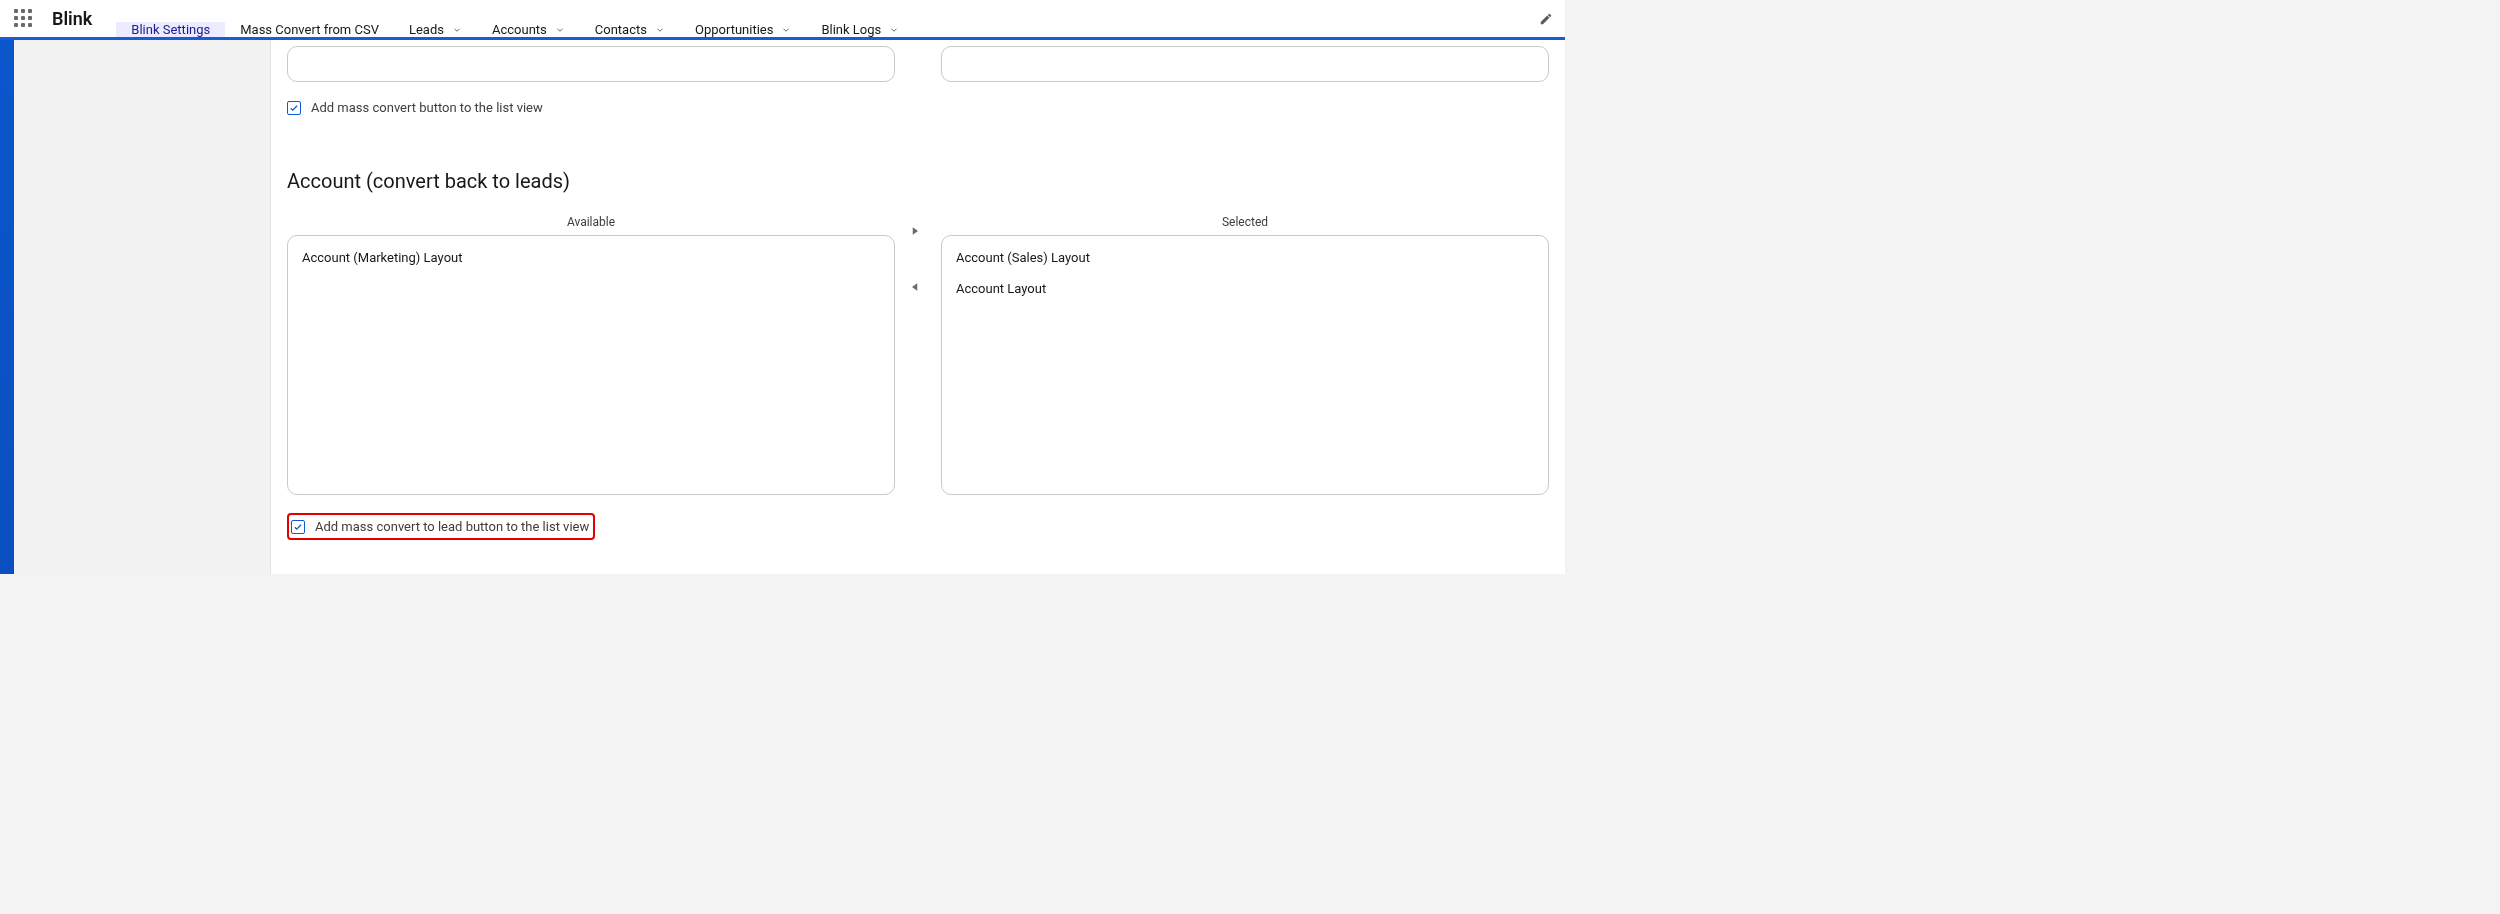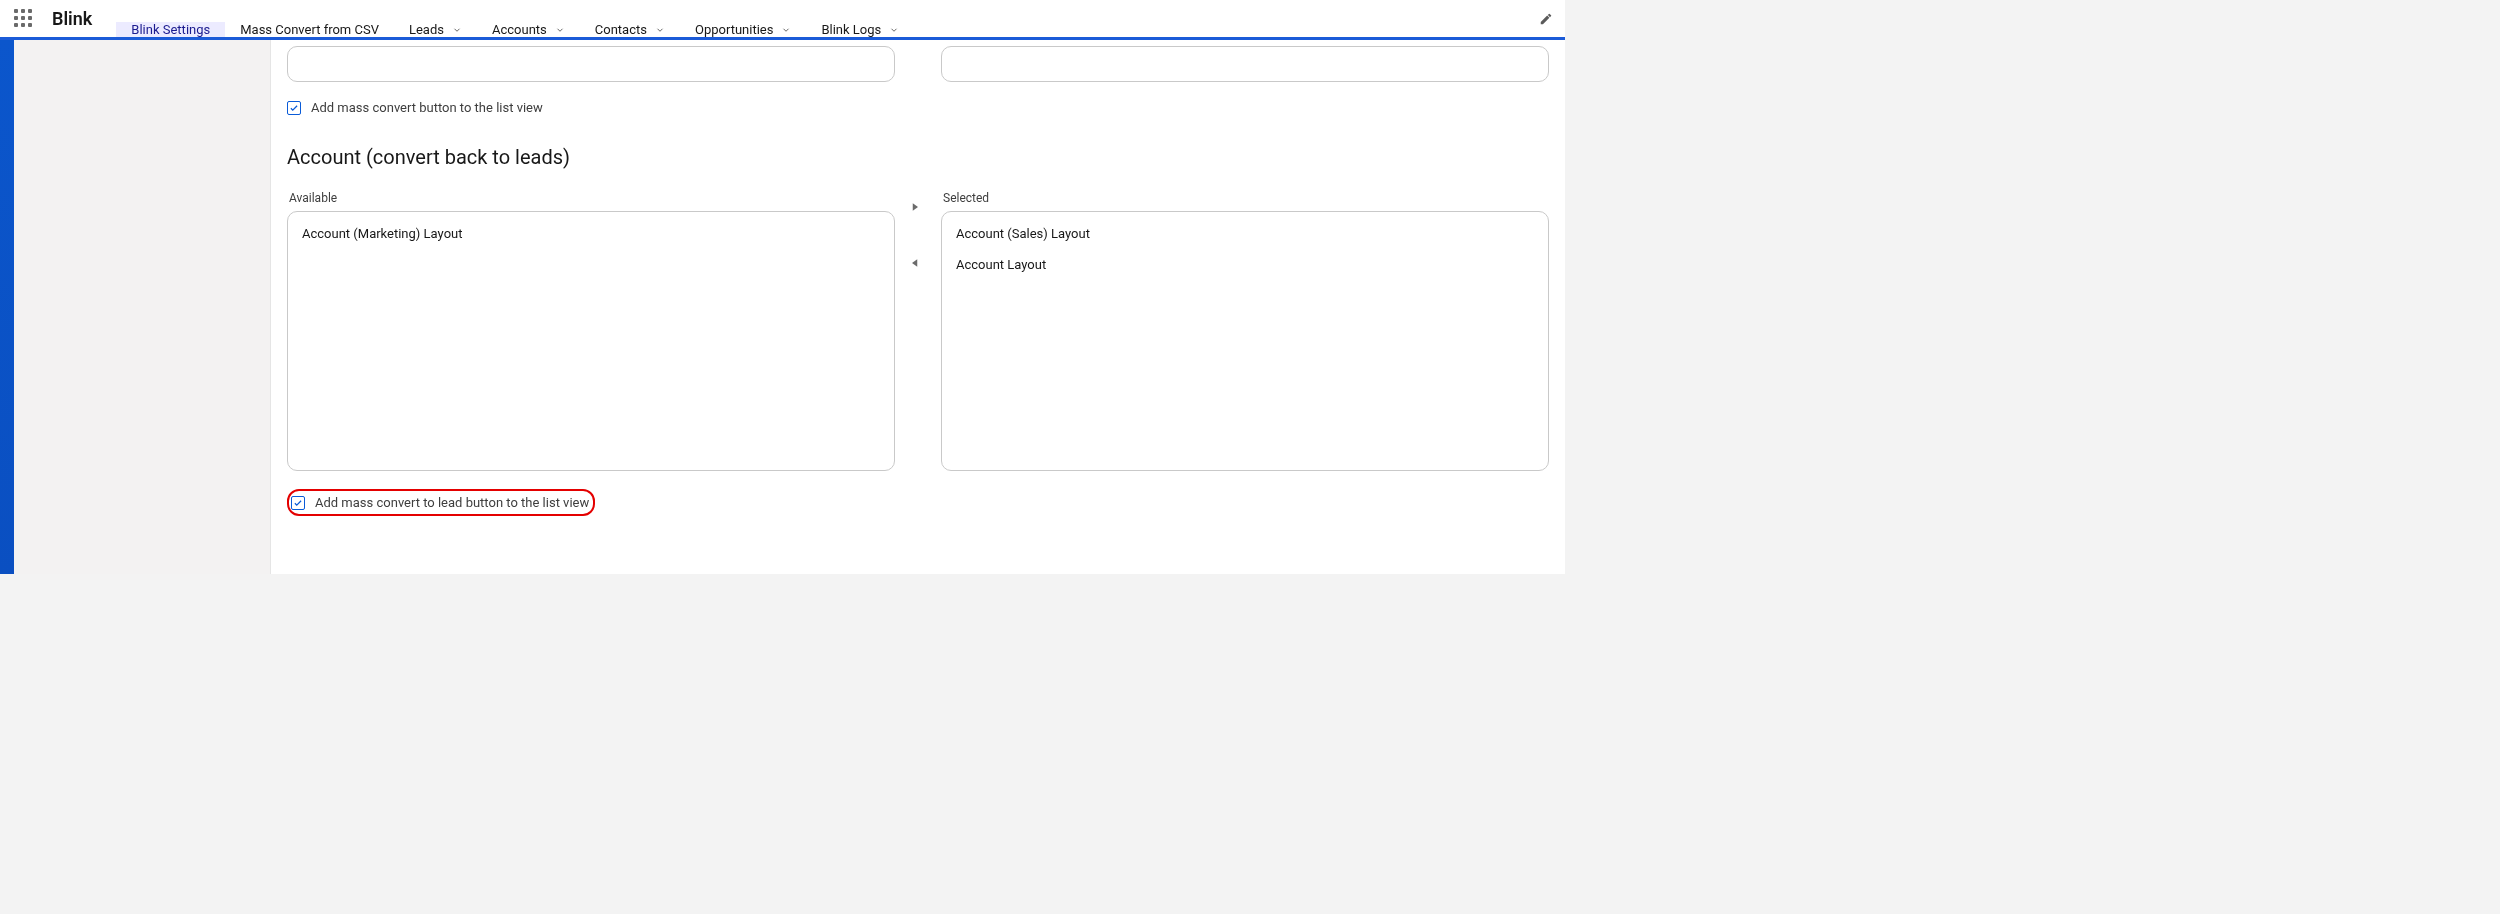--- a/index.html
+++ b/index.html
@@ -119,20 +119,21 @@
     }
     .picklist-col {
       flex: 1;
       display: flex;
       flex-direction: column;
     }
     .picklist-col .col-label {
       font-size: 12px;
       color: #3e3e3e;
       padding: 6px 2px;
+      text-align: center;
     }
     .listbox {
       border: 1px solid #c9c9c9;
       border-radius: 10px;
       background: #fff;
       height: 260px;
       overflow: auto;
       padding: 6px 0;
     }
     .listbox.small { height: 36px; }
@@ -153,21 +154,21 @@
     .mover .arrow {
       width: 16px; height: 16px;
       display: flex; align-items: center; justify-content: center;
       color: #6b6b6b;
       cursor: pointer;
     }
     .checkbox-row {
       display: flex;
       align-items: center;
       gap: 10px;
-      margin: 18px 0 0 0;
+      margin: 18px 0 24px 0;
       font-size: 13px;
       color: #3e3e3e;
     }
     .cb {
       width: 14px; height: 14px;
       border: 1px solid #0a5bd8;
       border-radius: 2px;
       background: #fff;
       display: inline-flex;
       align-items: center;
@@ -183,21 +184,21 @@
     .subheading {
       font-size: 13px;
       font-weight: 700;
       color: #3e3e3e;
       margin-bottom: 4px;
     }
     .highlight {
       border: 2px solid #e40000;
       padding: 4px 4px 4px 2px;
       display: inline-flex;
-      border-radius: 12px;
+      border-radius: 4px;
     }
     .highlight .checkbox-row { margin: 0; }
   </style>
 </head>
 <body>
 
 <div class="viewport">
   <div class="outer">
 
     <div class="topbar">

